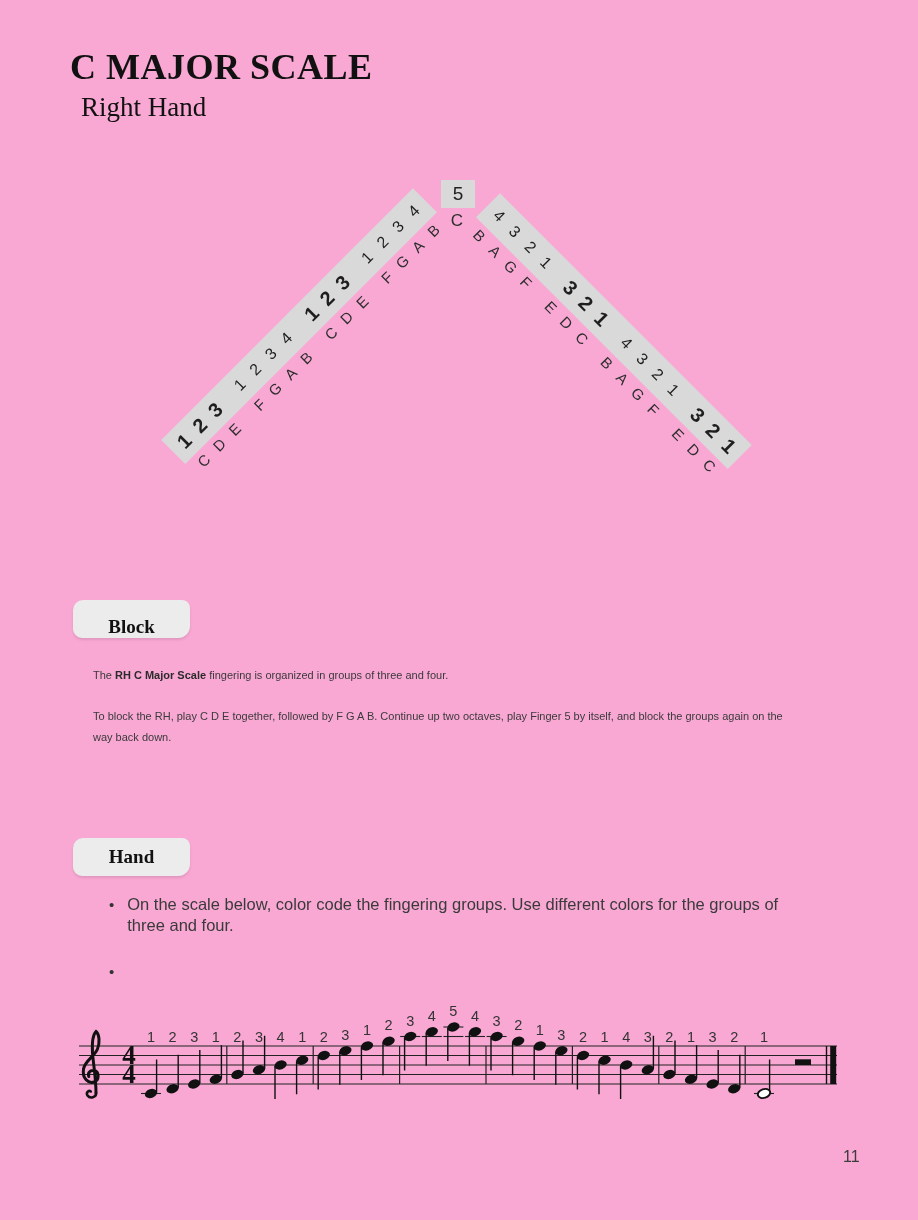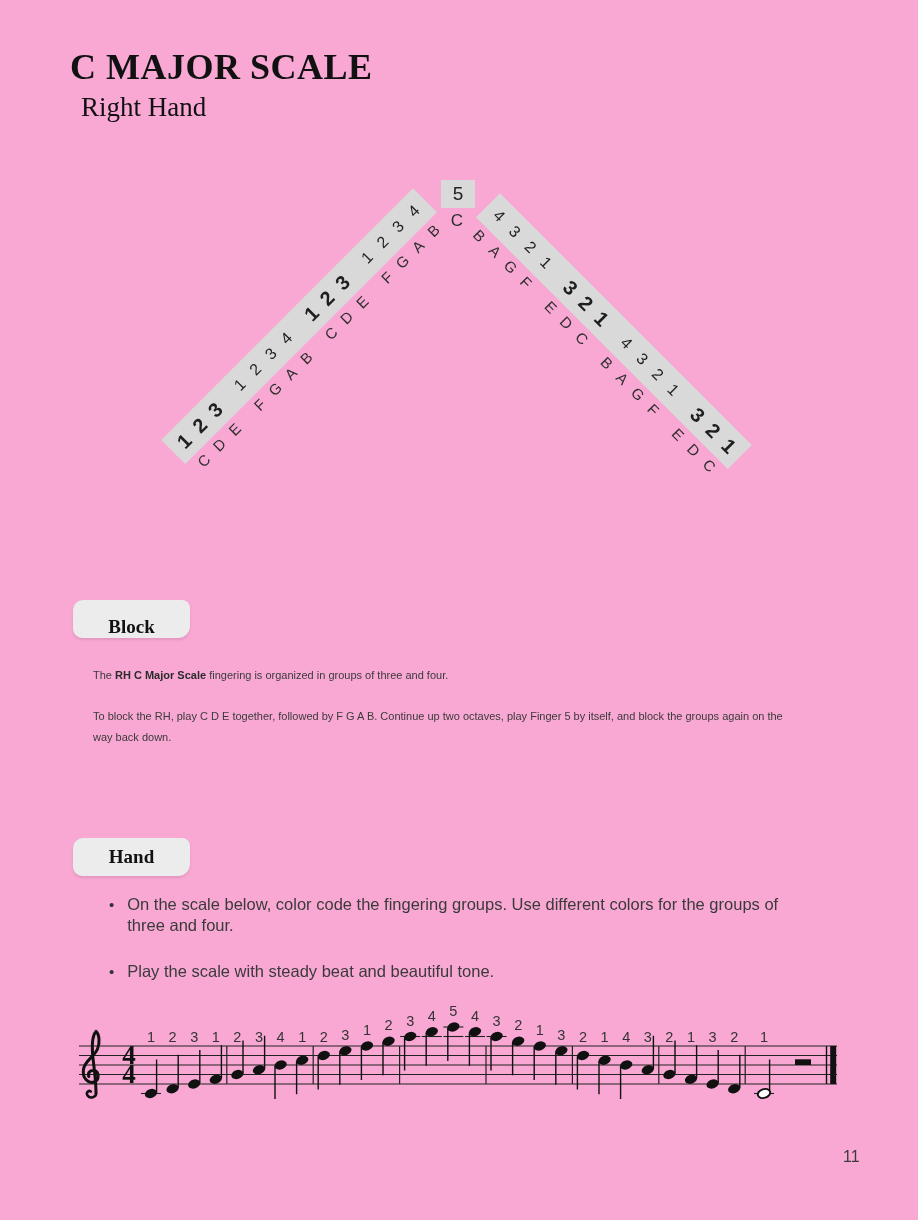--- a/index.html
+++ b/index.html
@@ -190,21 +190,20 @@
     <span>Hand</span>
   </div>
 
   <ul class="bullets">
     <li>
       <span class="dot">•</span>
       <span>On the scale below, color code the fingering groups. Use different colors for the groups of three and four.</span>
     </li>
     <li>
       <span class="dot">•</span>
-      <span>Play the scale with steady beat and beautiful tone.</span>
     </li>
   </ul>
 
   <div class="staffwrap">
     <svg id="staff-svg" width="775" height="115" viewBox="0 0 775 115">
         <line x1="4" y1="43" x2="762" y2="43" stroke="#222" stroke-width="1.1"></line>
         <line x1="4" y1="52.5" x2="762" y2="52.5" stroke="#222" stroke-width="1.1"></line>
         <line x1="4" y1="62" x2="762" y2="62" stroke="#222" stroke-width="1.1"></line>
         <line x1="4" y1="71.5" x2="762" y2="71.5" stroke="#222" stroke-width="1.1"></line>
         <line x1="4" y1="81" x2="762" y2="81" stroke="#222" stroke-width="1.1"></line>

